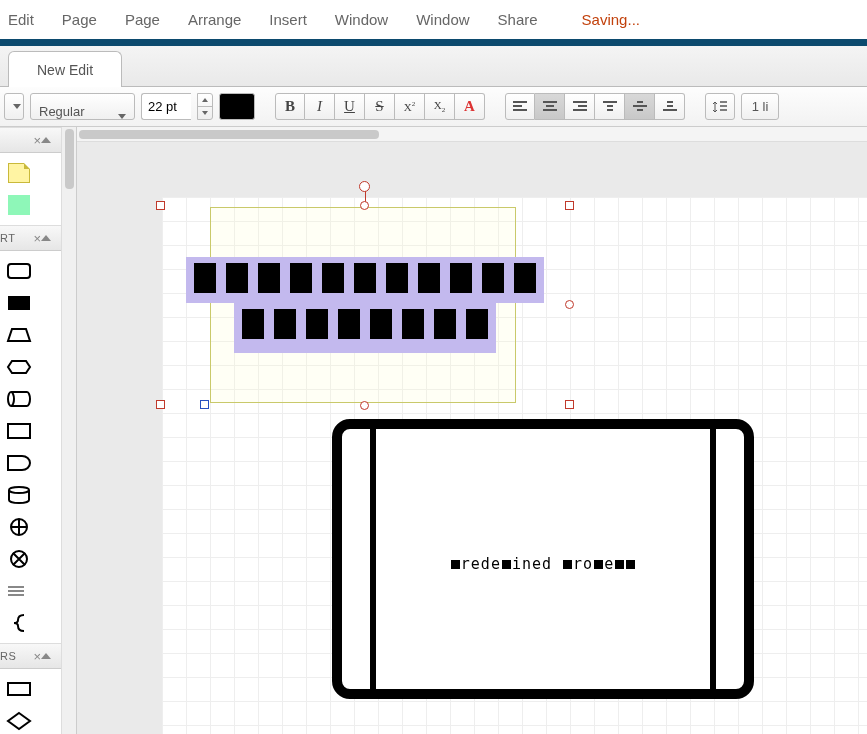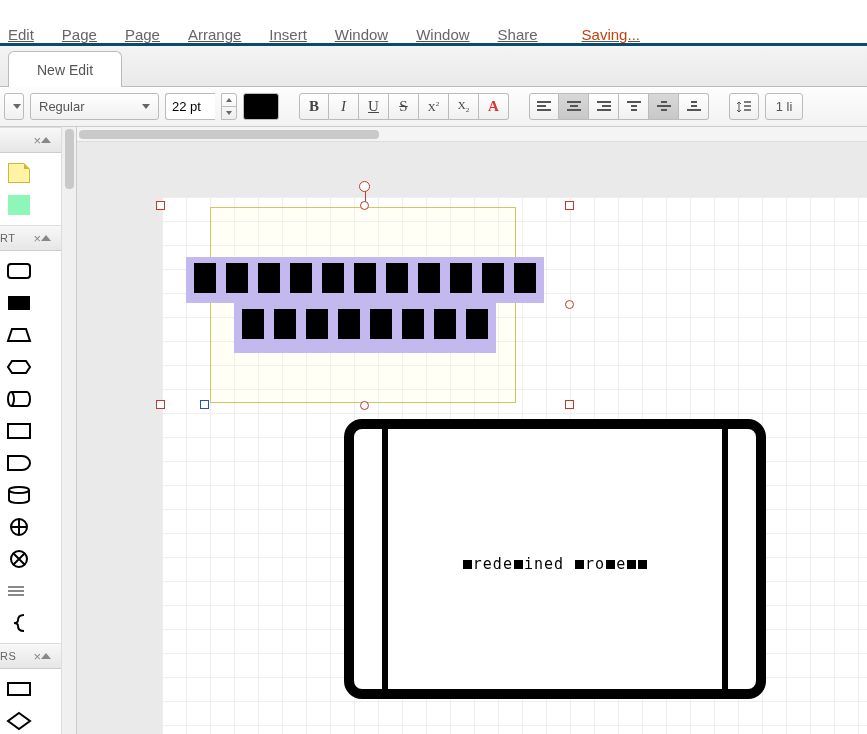--- a/index.html
+++ b/index.html
@@ -10,27 +10,26 @@
   background: #fff;
   overflow: hidden;
   width: 867px;
   height: 734px;
 }
 
 
 .menubar {
   height: 46px;
   display: flex;
-  align-items: flex-end;
+  align-items: center;
   padding: 0 8px;
   gap: 28px;
-  border-bottom: 3px solid #0c4a6e;
+  border-bottom: 7px solid #0c4a6e;
   background: #fff;
   font-size: 15px;
-  text-decoration: underline;
 }
 .menubar .menu-item { color: #666; cursor: pointer; }
 .menubar .saving { color: #c2410c; margin-left: 16px; }
 
 
 .tabstrip {
   height: 41px;
   background: linear-gradient(#f4f4f4,#e9e9e9);
   display: flex;
   align-items: flex-end;
@@ -87,21 +86,21 @@
   position: relative;
 }
 .toolbar .sel.small { width: 20px; padding: 0 2px; }
 .toolbar .sel .caret {
   width: 0; height: 0;
   border-left: 4px solid transparent;
   border-right: 4px solid transparent;
   border-top: 5px solid #666;
   margin-left: 6px;
 }
-.toolbar .sel.reg { width: 129px; justify-content: space-between; }
+.toolbar .sel.reg { width: 105px; justify-content: space-between; align-items: flex-end; }
 .toolbar .pt-input {
   width: 50px; height: 27px;
   border: 1px solid #bbb; border-right: none;
   border-radius: 3px 0 0 3px;
   padding: 0 6px; text-align: left;
   background: #fff;
   font-size: 13px;
 }
 .toolbar .stepper {
   width: 16px; height: 27px;
@@ -549,21 +548,21 @@
             <div class="key"></div>
             <div class="key"></div>
             <div class="key"></div>
           <div class="key"></div>
             <div class="key"></div>
             <div class="key"></div>
             <div class="key"></div>
         </div>
       </div>
 
-      <div class="device" style="left:170px; top:222px; width:422px; height:280px;margin-left:12px;">
+      <div class="device" style="left:170px; top:222px; width:422px; height:280px;">
         <div class="bar" style="left:28px"></div>
         <div class="bar" style="right:28px"></div>
         <div class="txt" style="top:126px;">
           <span class="sq"></span><span>rede</span><span class="sq"></span><span>ined </span><span class="sq"></span><span>ro</span><span class="sq"></span><span>e</span><span class="sq"></span><span class="sq"></span>
         </div>
       </div>
 
     </div>
   </div>
 </div>

